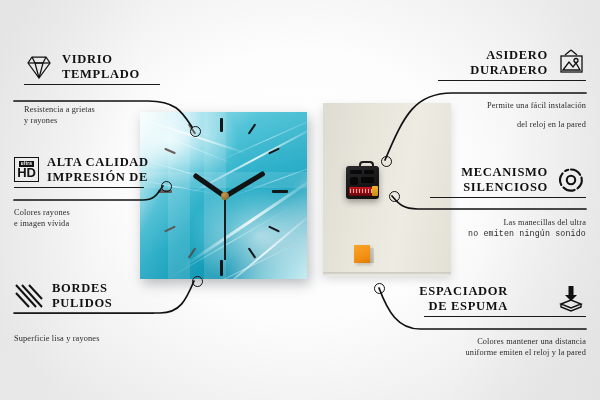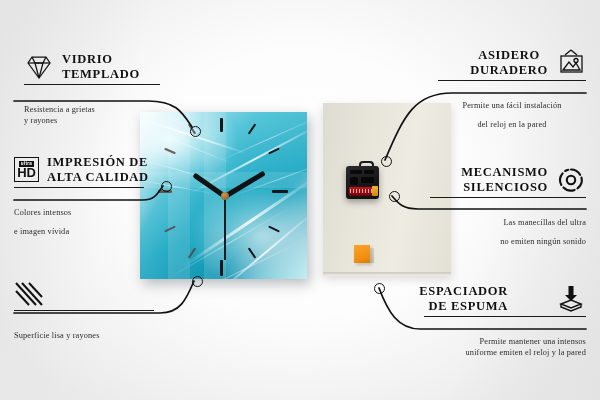--- a/index.html
+++ b/index.html
@@ -219,45 +219,49 @@
     <div class="co-sub" style="margin-top:0;">y rayones</div>
   </div>
 
   <div class="callout L" style="left:14px;top:155px;width:145px;">
     <div class="co-row">
       <div class="hd-badge">
         <span class="hd-ultra">ultra</span>
         <span class="hd-big">HD</span>
       </div>
       <div>
+        <div class="co-title">ALTA CALIDAD</div>
         <div class="co-title">IMPRESIÓN DE</div>
-        <div class="co-title">ALTA CALIDAD</div>
       </div>
     </div>
     <div class="co-rule" style="width:130px;"></div>
-    <div class="co-sub">Colores intensos</div>
-    <div class="co-sub" style="margin-top:8px;">e imagen vívida</div>
+    <div class="co-sub">Colores rayones</div>
+    <div class="co-sub" style="margin-top:0;">e imagen vívida</div>
   </div>
 
   <div class="callout L" style="left:14px;top:281px;width:145px;">
     <div class="co-row">
       <svg class="icon" width="30" height="26" viewBox="0 0 30 26">
         <g stroke="#111" stroke-width="2" fill="none">
           <path d="M2,2 L22,24"></path>
           <path d="M8,2 L28,24"></path>
           <path d="M2,10 L15,24"></path>
           <path d="M15,2 L28,16"></path>
         </g>
       </svg>
+      <div>
+        <div class="co-title">BORDES</div>
+        <div class="co-title">PULIDOS</div>
+      </div>
     </div>
     <div class="co-rule" style="width:140px;"></div>
     <div class="co-sub">Superficie lisa y rayones</div>
   </div>
 
-  <div class="callout R" style="left:438px;top:48px;width:148px;text-align:center;">
+  <div class="callout R" style="left:438px;top:48px;width:148px;">
     <div class="co-row" style="justify-content:flex-end;">
       <div>
         <div class="co-title">ASIDERO</div>
         <div class="co-title">DURADERO</div>
       </div>
       <svg class="icon" width="30" height="27" viewBox="0 0 30 27">
         <g fill="none" stroke="#111" stroke-width="1.3">
           <path d="M15,1 L9,6 M15,1 L21,6"></path>
           <rect x="5" y="7" width="21" height="16"></rect>
           <path d="M7,21 L13,13 L17,18 L20,14 L24,21 Z"></path>
@@ -282,35 +286,35 @@
           <path d="M25.5,11.5 A10.5,10.5 0 0 1 21.5,22.3"></path>
           <path d="M18.6,23.9 A10.5,10.5 0 0 1 7.5,21.4"></path>
           <path d="M5.3,19 A10.5,10.5 0 0 1 6.6,7.4"></path>
           <path d="M9.2,5 A10.5,10.5 0 0 1 12.3,3.7"></path>
         </g>
         <circle cx="15" cy="14" r="4.2" fill="none" stroke="#111" stroke-width="2.1"></circle>
       </svg>
     </div>
     <div class="co-rule" style="width:156px;margin-left:auto;"></div>
     <div class="co-sub">Las manecillas del ultra</div>
-    <div class="co-sub" style="margin-top:8px;">no emiten ningún sonido</div>
+    <div class="co-sub" style="margin-top:0;font-family:Liberation Mono, monospace;">no emiten ningún sonido</div>
   </div>
 
   <div class="callout R" style="left:424px;top:284px;width:162px;">
     <div class="co-row" style="justify-content:flex-end;gap:48px;">
       <div>
         <div class="co-title">ESPACIADOR</div>
         <div class="co-title">DE ESPUMA</div>
       </div>
       <svg class="icon" width="30" height="27" viewBox="0 0 30 27">
         <g fill="none" stroke="#111" stroke-width="1.4">
           <path d="M12.5,1 L12.5,10 L9,10 L15,16 L21,10 L17.5,10 L17.5,1 Z" fill="#111" stroke="none"></path>
           <path d="M5,19 L15,15 L25,19 L15,23 Z"></path>
           <path d="M5,19 L5,22 L15,26 L25,22 L25,19"></path>
         </g>
       </svg>
     </div>
     <div class="co-rule" style="width:162px;margin-left:auto;"></div>
-    <div class="co-sub">Permite mantener una intensos</div>
+    <div class="co-sub">Colores mantener una distancia</div>
     <div class="co-sub" style="margin-top:0;">uniforme emiten el reloj y la pared</div>
   </div>
 
 </div>
 
 </body></html>

